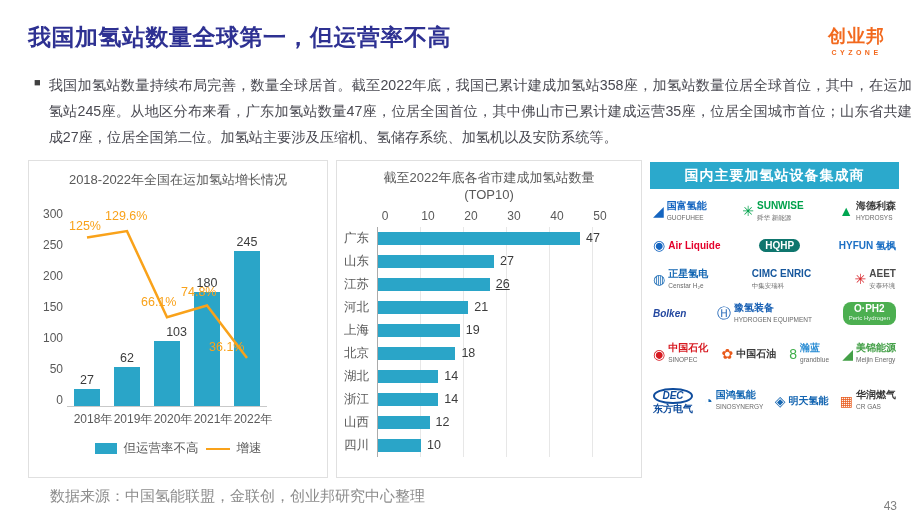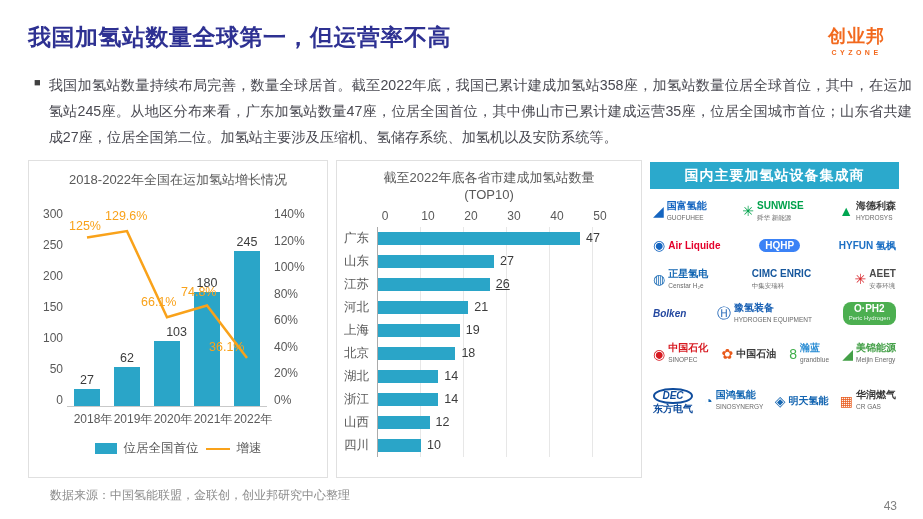--- a/index.html
+++ b/index.html
@@ -57,21 +57,21 @@
   .logo-glyph{font-size:14px;line-height:14px;}
   .logo-txt{display:flex;flex-direction:column;line-height:11px;}
   .logo-name{font-size:10px;font-weight:bold;white-space:nowrap;}
   .logo-sub{font-size:6.5px;color:#6a6a6a;white-space:nowrap;margin-top:1px;}
   .logo-pill{border-radius:8px;padding:2px 6px;color:#fff;text-align:center;line-height:9px;}
   .logo-pill .logo-name{font-size:10px;}
   .logo-pill .logo-sub{color:#eaf7ee;font-size:6px;}
   .logo-oval{display:flex;flex-direction:column;align-items:center;line-height:10px;}
   .logo-oval .oval{border:2px solid #0f4c9c;border-radius:50%;padding:1px 7px;font-style:italic;font-weight:bold;font-size:10px;}
   
-  .src{margin-top:9px;padding-left:22px;font-size:12px;color:#8c8c8c;}
+  .src{margin-top:9px;padding-left:22px;font-size:15px;color:#8c8c8c;}
   .pagenum{position:absolute;right:26px;bottom:6px;font-size:12px;color:#7f7f7f;}
 </style>
 </head>
 <body>
 
 <div class="slide">
 
   <div class="hdr">
     <div class="title">我国加氢站数量全球第一，但运营率不高</div>
     <div class="brand">
@@ -112,41 +112,31 @@
             <div class="g-vlabel" style="left: 160px; top: 27.8333px;">245</div>
             <svg width="200" height="200" class="g-svg">
               <polyline points="20,30.4 60,24.1 100,110.3 140,98.5 180,151.0" fill="none" stroke="#f9a21a" stroke-width="2.5"></polyline>
             </svg>
             <div class="g-plabel" style="left: 2px; top: 12.3571px; color: rgb(249, 162, 26);">125%</div>
             <div class="g-plabel" style="left: 38px; top: 2.11429px; color: rgb(249, 162, 26);">129.6%</div>
             <div class="g-plabel" style="left: 74px; top: 88.2929px; color: rgb(249, 162, 26);">66.1%</div>
             <div class="g-plabel" style="left: 114px; top: 78.4857px; color: rgb(249, 162, 26);">74.8%</div>
             <div class="g-plabel" style="left: 142px; top: 133.007px; color: rgb(249, 162, 26);">36.1%</div>
           </div>
-        <div class="g-ticks right" id="g-rticks">
-            <span>140%</span>
-            <span>120%</span>
-            <span>100%</span>
-            <span>80%</span>
-            <span>60%</span>
-            <span>40%</span>
-            <span>20%</span>
-            <span>0%</span>
-          </div>
       </div>
       <div class="g-x" id="g-xlabels">
           <span>2018年</span>
           <span>2019年</span>
           <span>2020年</span>
           <span>2021年</span>
           <span>2022年</span>
         </div>
       <div class="legend" id="g-legend">
           <span class="sw-bar"></span>
-          <span>位居全国首位</span>
+          <span>但运营率不高</span>
           <span class="sw-line"></span>
           <span>增速</span>
         </div>
     </div>
 
     <div class="panel p-mid">
       <div class="c-title">截至2022年底各省市建成加氢站数量</div>
       <div class="c-title">(TOP10)</div>
       <div class="pv-ticks" id="pv-ticks">
           <span style="left: 0px;">0</span>
@@ -256,21 +246,21 @@
               </span>
             </div>
           </div>
           <div class="logo-row">
             <div class="logo-item">
               <span class="logo-glyph" style="color: rgb(21, 101, 192);">◉</span>
               <span class="logo-txt">
                 <span class="logo-name" style="color: rgb(228, 0, 43);">Air Liquide</span>
               </span>
             </div>
-            <div class="logo-pill" style="background: #3b82f6;">
+            <div class="logo-pill" style="background: #0f766e;">
               <div class="logo-name">HQHP</div>
             </div>
             <div class="logo-item">
               <span class="logo-txt">
                 <span class="logo-name" style="color: rgb(27, 111, 196);">HYFUN 氢枫</span>
               </span>
             </div>
           </div>
           <div class="logo-row">
             <div class="logo-item">

